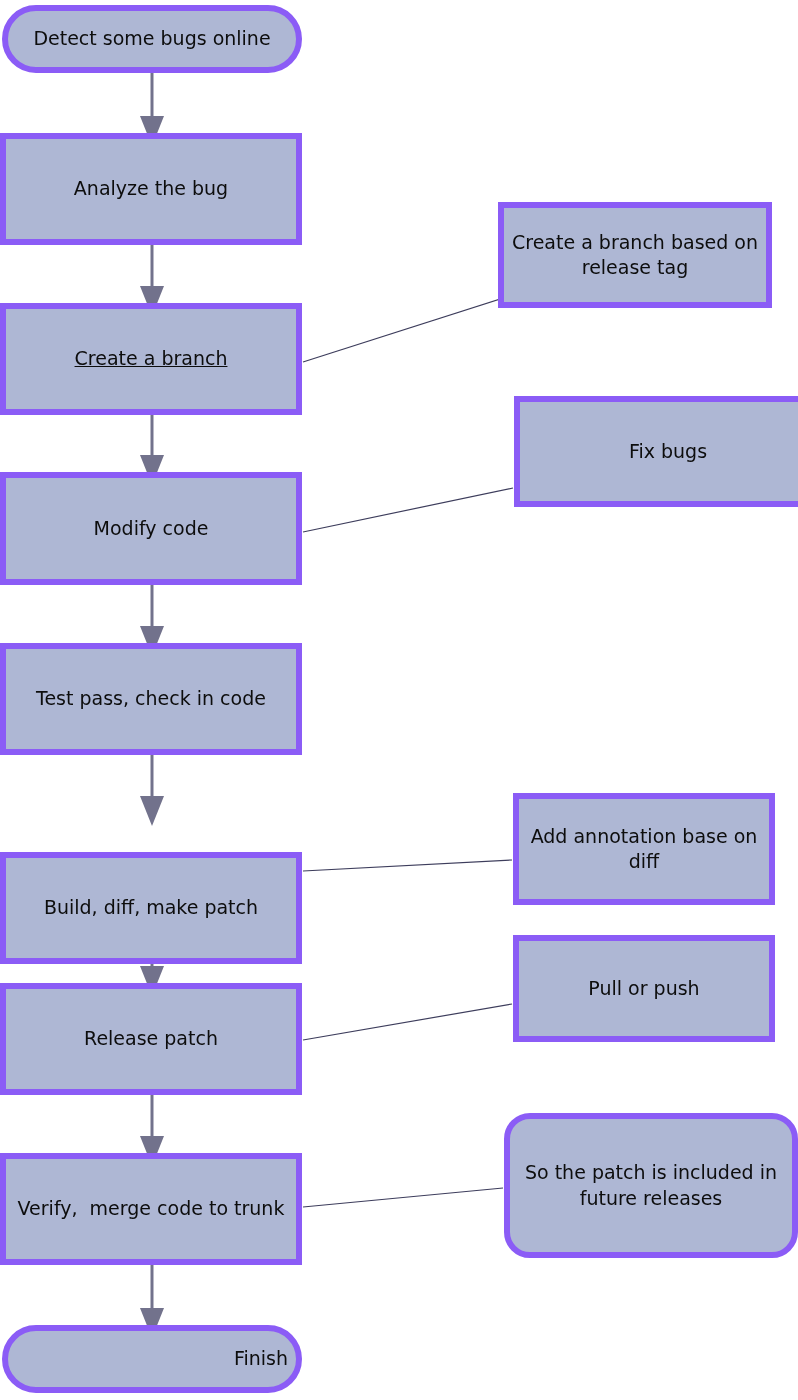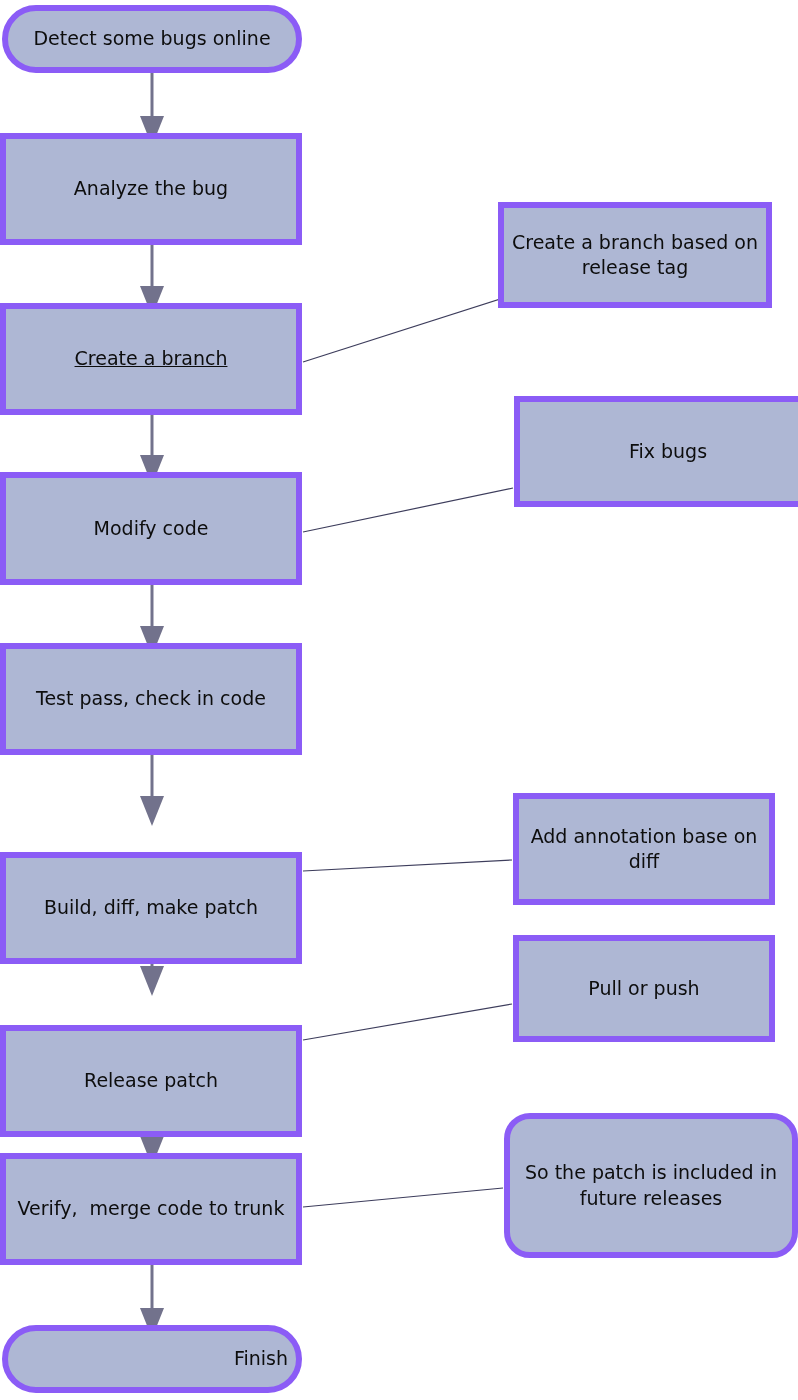--- a/index.html
+++ b/index.html
@@ -79,21 +79,21 @@
       </g>
   </svg>
 
   <div id="nodes-layer">
       <div class="node terminator" style="left: 2px; top: 5px; width: 300px; height: 68px;"><span class="label">Detect some bugs online</span></div>
       <div class="node" style="left: 0px; top: 133px; width: 302px; height: 112px;"><span class="label">Analyze the bug</span></div>
       <div class="node" style="left: 0px; top: 303px; width: 302px; height: 112px; text-decoration: underline;"><span class="label">Create a branch</span></div>
       <div class="node" style="left: 0px; top: 472px; width: 302px; height: 113px;"><span class="label">Modify code</span></div>
       <div class="node" style="left: 0px; top: 643px; width: 302px; height: 112px;"><span class="label">Test pass, check in code</span></div>
       <div class="node" style="left: 0px; top: 813px; width: 302px; height: 112px; margin-top: 39px;"><span class="label">Build, diff, make patch</span></div>
-      <div class="node" style="left: 0px; top: 1025px; width: 302px; height: 112px; justify-content: flex-end;"><span class="label">Release patch</span></div>
+      <div class="node" style="left: 0px; top: 983px; width: 302px; height: 112px; justify-content: flex-end;"><span class="label">Release patch</span></div>
       <div class="node" style="left: 0px; top: 1153px; width: 302px; height: 112px;"><span class="label">Verify,  merge code to trunk</span></div>
       <div class="node terminator" style="left: 2px; top: 1325px; width: 300px; height: 68px; text-align: right;"><span class="label">Finish</span></div>
     </div>
   <div id="annotations-layer">
       <div class="node" style="left: 498px; top: 202px; width: 274px; height: 106px;"><span class="label">Create a branch based on release tag</span></div>
       <div class="node" style="left: 514px; top: 396px; width: 308px; height: 111px;"><span class="label">Fix bugs</span></div>
       <div class="node" style="left: 513px; top: 793px; width: 262px; height: 112px;"><span class="label">Add annotation base on diff</span></div>
       <div class="node" style="left: 513px; top: 935px; width: 262px; height: 107px;"><span class="label">Pull or push</span></div>
       <div class="node" style="left: 504px; top: 1113px; width: 294px; height: 145px; border-radius: 26px;"><span class="label">So the patch is included in future releases</span></div>
     </div>

